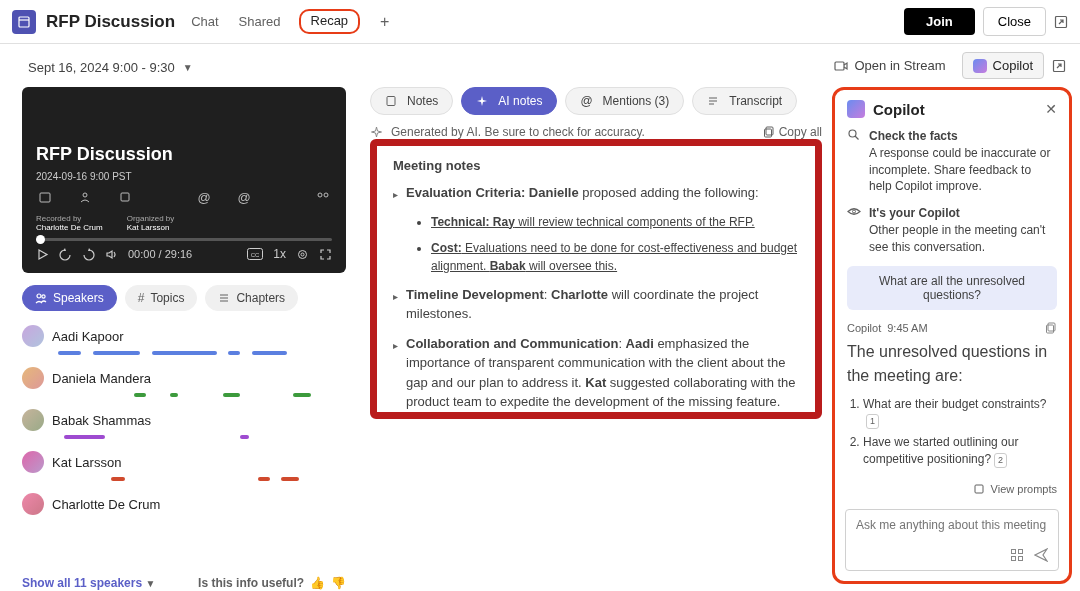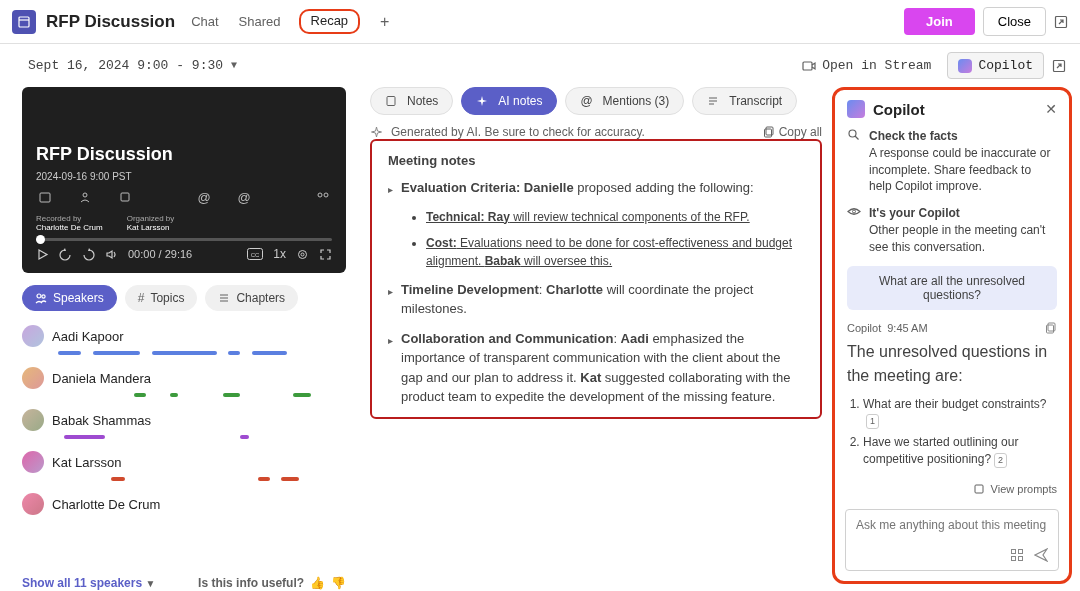--- a/index.html
+++ b/index.html
@@ -8,26 +8,26 @@
   
   .header { display: flex; align-items: center; height: 44px; padding: 0 12px; border-bottom: 1px solid #e0e0e0; }
   .header-icon { width: 24px; height: 24px; background: #4f52b2; border-radius: 4px; margin-right: 10px; display:flex; align-items:center; justify-content:center; color:#fff; font-size:13px;}
   .header-title { font-weight: 700; font-size: 17px; margin-right: 14px; }
   .header-tabs { display: flex; gap: 16px; align-items: center; }
   .header-tab { font-size: 13px; color: #616161; cursor: pointer; padding: 4px 2px; }
   .header-tab.active { color: #242424; position: relative; }
   .header-tab.highlighted { border: 2.5px solid #e73c17; border-radius: 10px; padding: 2px 10px 4px; }
   .header-plus { color: #616161; cursor: pointer; font-size: 16px; margin-left: 4px; }
   .header-right { margin-left: auto; display: flex; gap: 8px; align-items: center; }
-  .btn-join { background: #d946ef; color: #fff; border: none; padding: 6px 22px; border-radius: 4px; font-size: 13px; cursor: pointer; font-weight:600;}
+  .btn-join { background: #000000; color: #fff; border: none; padding: 6px 22px; border-radius: 4px; font-size: 13px; cursor: pointer; font-weight:600;}
   .btn-close { background: #fff; border: 1px solid #d0d0d0; padding: 6px 14px; border-radius: 4px; font-size: 13px; cursor: pointer; }
   .btn-popout { color: #616161; cursor: pointer; }
 
   
-  .toolbar { display: flex; align-items: center; padding: 8px 14px 8px 22px; gap: 8px; font-family: Liberation Mono, monospace; }
+  .toolbar { display: flex; align-items: flex-end; padding: 8px 14px 8px 22px; gap: 8px; }
   .date-select { display: flex; align-items: center; gap: 8px; font-size: 13px; color: #424242; cursor: pointer; padding: 4px 6px;}
   .chev { font-size: 10px; color: #616161; }
   .toolbar-right { margin-left: auto; display: flex; gap: 8px; align-items:center; }
   .stream-link { display: flex; align-items: center; gap: 6px; font-size: 13px; color: #424242; cursor: pointer; padding: 4px 8px;}
   .copilot-pill { display: flex; align-items: center; gap: 6px; font-size: 13px; padding: 5px 10px; border: 1px solid #d0d0d0; border-radius: 4px; cursor: pointer; background:#f5f5f5;}
   
   
   .main { display: flex; height: calc(591px - 44px - 44px); }
   .left-col { width: 360px; padding: 0 14px 0 22px; display:flex; flex-direction:column;}
   .mid-col { flex: 1; padding: 0 6px 0 10px; overflow:hidden;}
@@ -73,21 +73,21 @@
   .file-icon{width:14px;height:14px;border-radius:2px;}
   .fic-p{background:#d04727;} .fic-w{background:#2b579a;} .fic-v{background:#bc1948;}
 
   .tabs-row{display:flex;gap:8px;margin-bottom:10px;}
   .rtab{display:flex;align-items:center;gap:10px;padding:6px 14px;border-radius:18px;border:1px solid #e0e0e0;background:#f3f3f3;font-size:12px;cursor:pointer;color:#424242;}
   .rtab.active{background:#5b5fc7;color:#fff;border-color:#5b5fc7;}
 
   .gen-row{display:flex;align-items:center;gap:8px;font-size:12px;color:#616161;}
   .copyall{margin-left:auto;display:flex;align-items:center;gap:4px;cursor:pointer;}
 
-  .notes{border:2px solid #b91c1c;border-radius:6px;padding:12px 16px;font-size:13px;color:#424242;overflow-y:auto;height:280px;}
+  .notes{border:7px solid #b91c1c;border-radius:6px;padding:12px 16px;font-size:13px;color:#424242;overflow-y:auto;height:280px;}
   .notes h4{font-size:13px;font-weight:700;margin-bottom:10px;}
   .nitem{display:flex;gap:8px;margin-bottom:10px;line-height:1.5;}
   .ncaret{color:#616161;font-size:10px;margin-top:4px;}
   .nbullets{margin:6px 0 10px 38px;}
   .nbullets li{font-size:12px;margin-bottom:8px;line-height:1.5;list-style:disc;text-decoration:underline;}
   .notes-foot{display:flex;justify-content:flex-end;gap:8px;font-size:11px;color:#616161;margin-top:6px;}
 
   
   .cop-head{display:flex;align-items:center;gap:8px;padding:10px 12px;}
   .cop-logo{width:18px;height:18px;border-radius:4px;background:linear-gradient(135deg,#6b8cef,#c77dde);}

